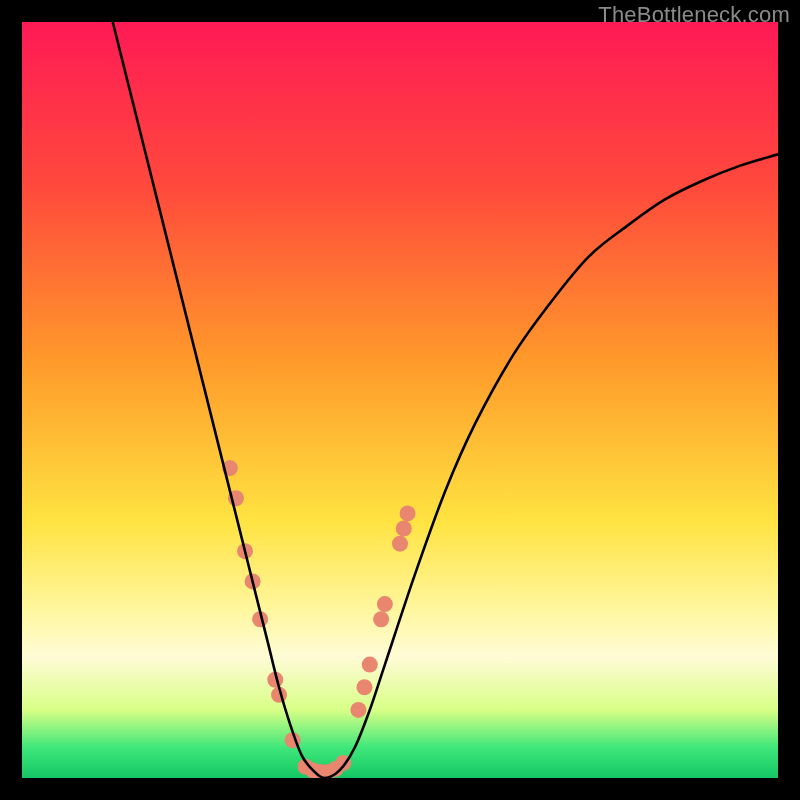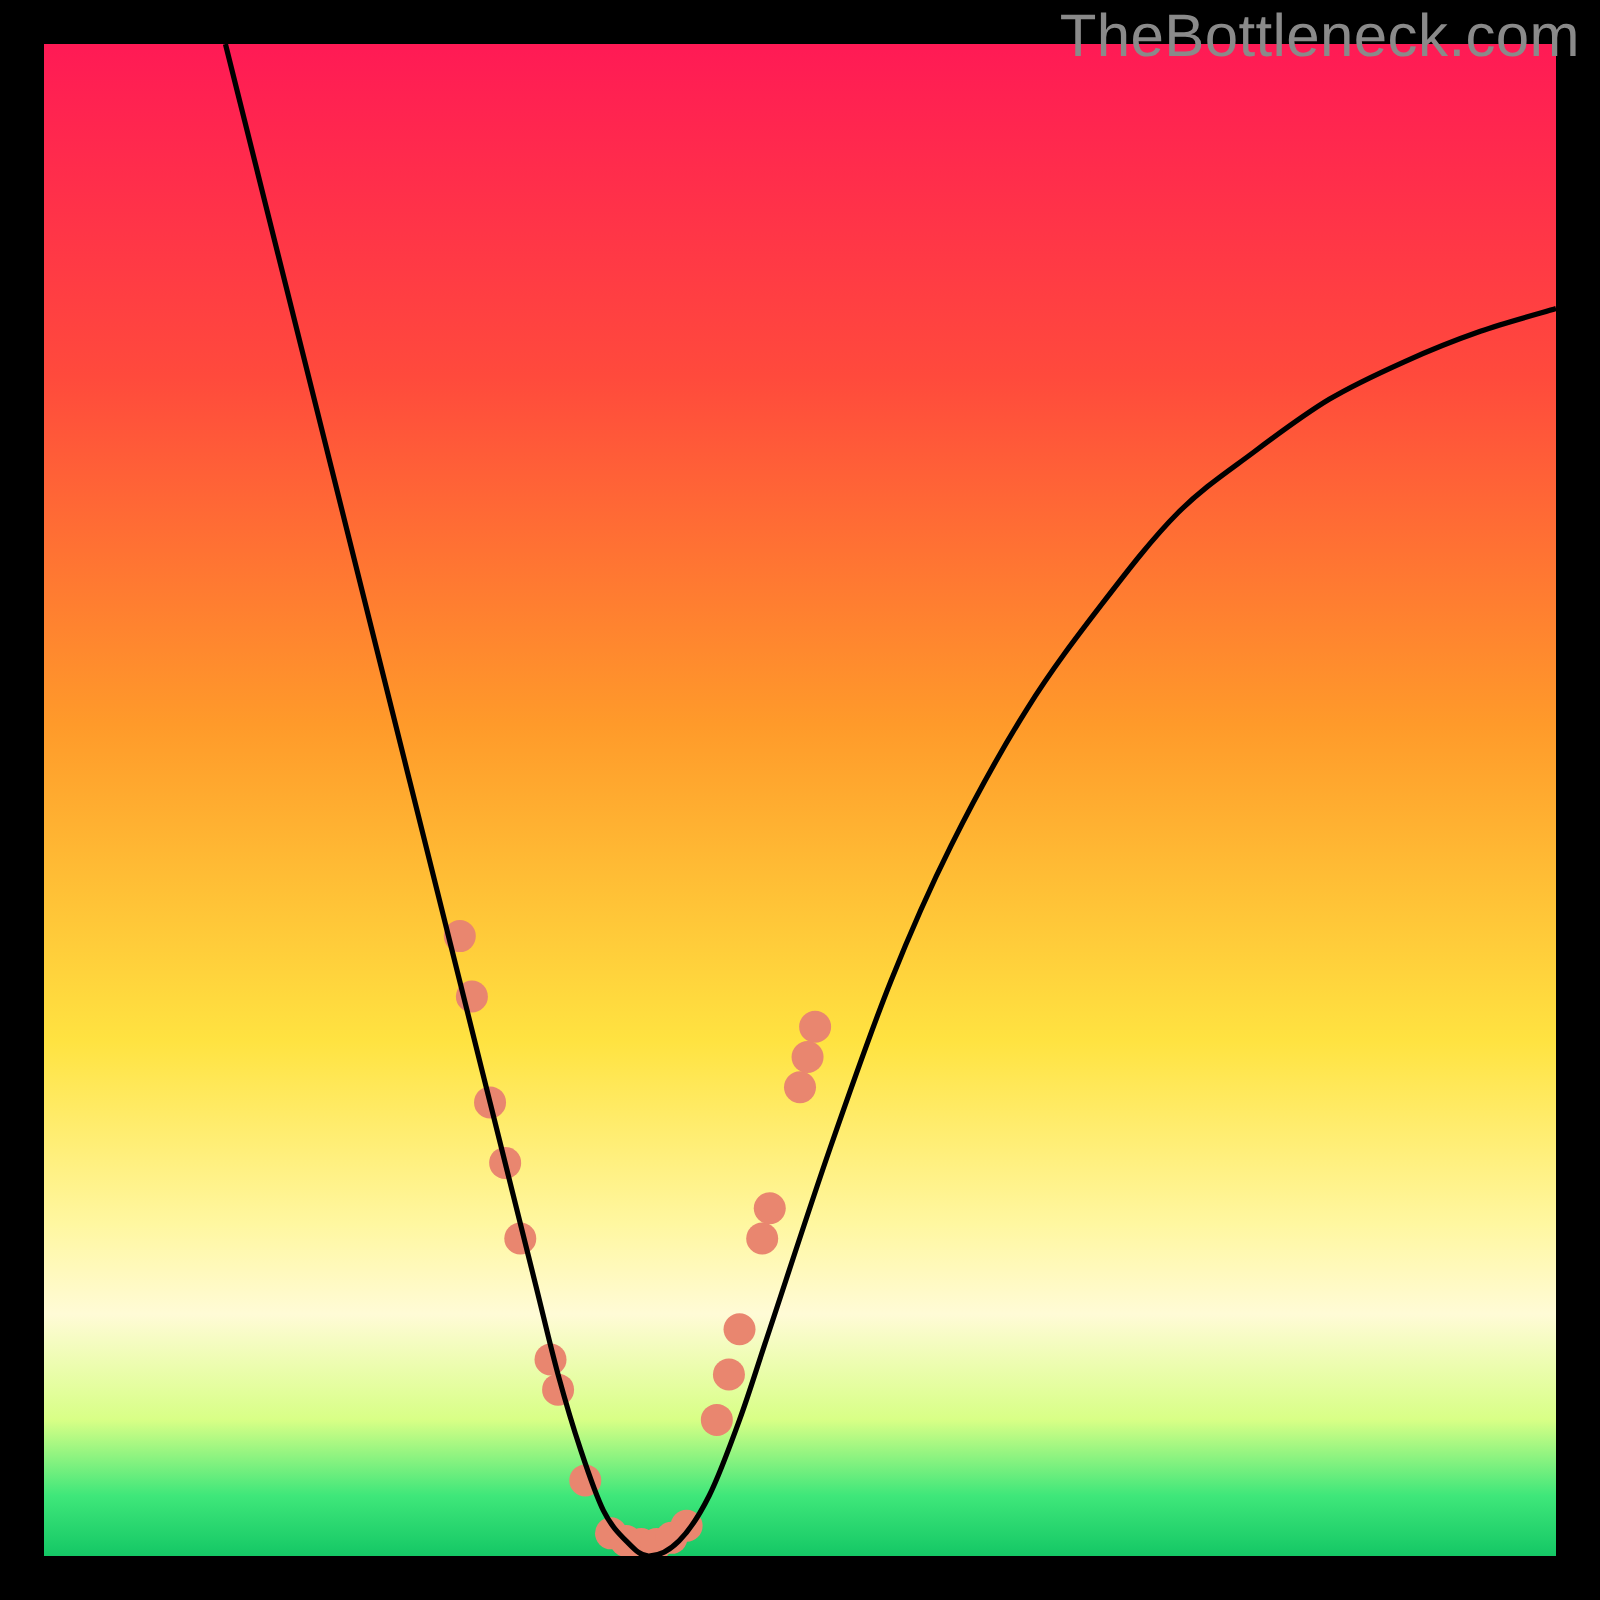--- a/index.html
+++ b/index.html
@@ -39,21 +39,21 @@
     top: 0;
     width: 756px;
     height: 756px;
     overflow: visible;
   }
   .watermark {
     position: absolute;
     top: 2px;
     right: 10px;
     font-family: Arial, Helvetica, sans-serif;
-    font-size: 30px;
+    font-size: 22px;
     color: #8a8a8a;
     letter-spacing: 0.2px;
   }
 </style>
 </head>
 <body>
 
 <div class="frame"></div>
 
 <div class="plot-area">

